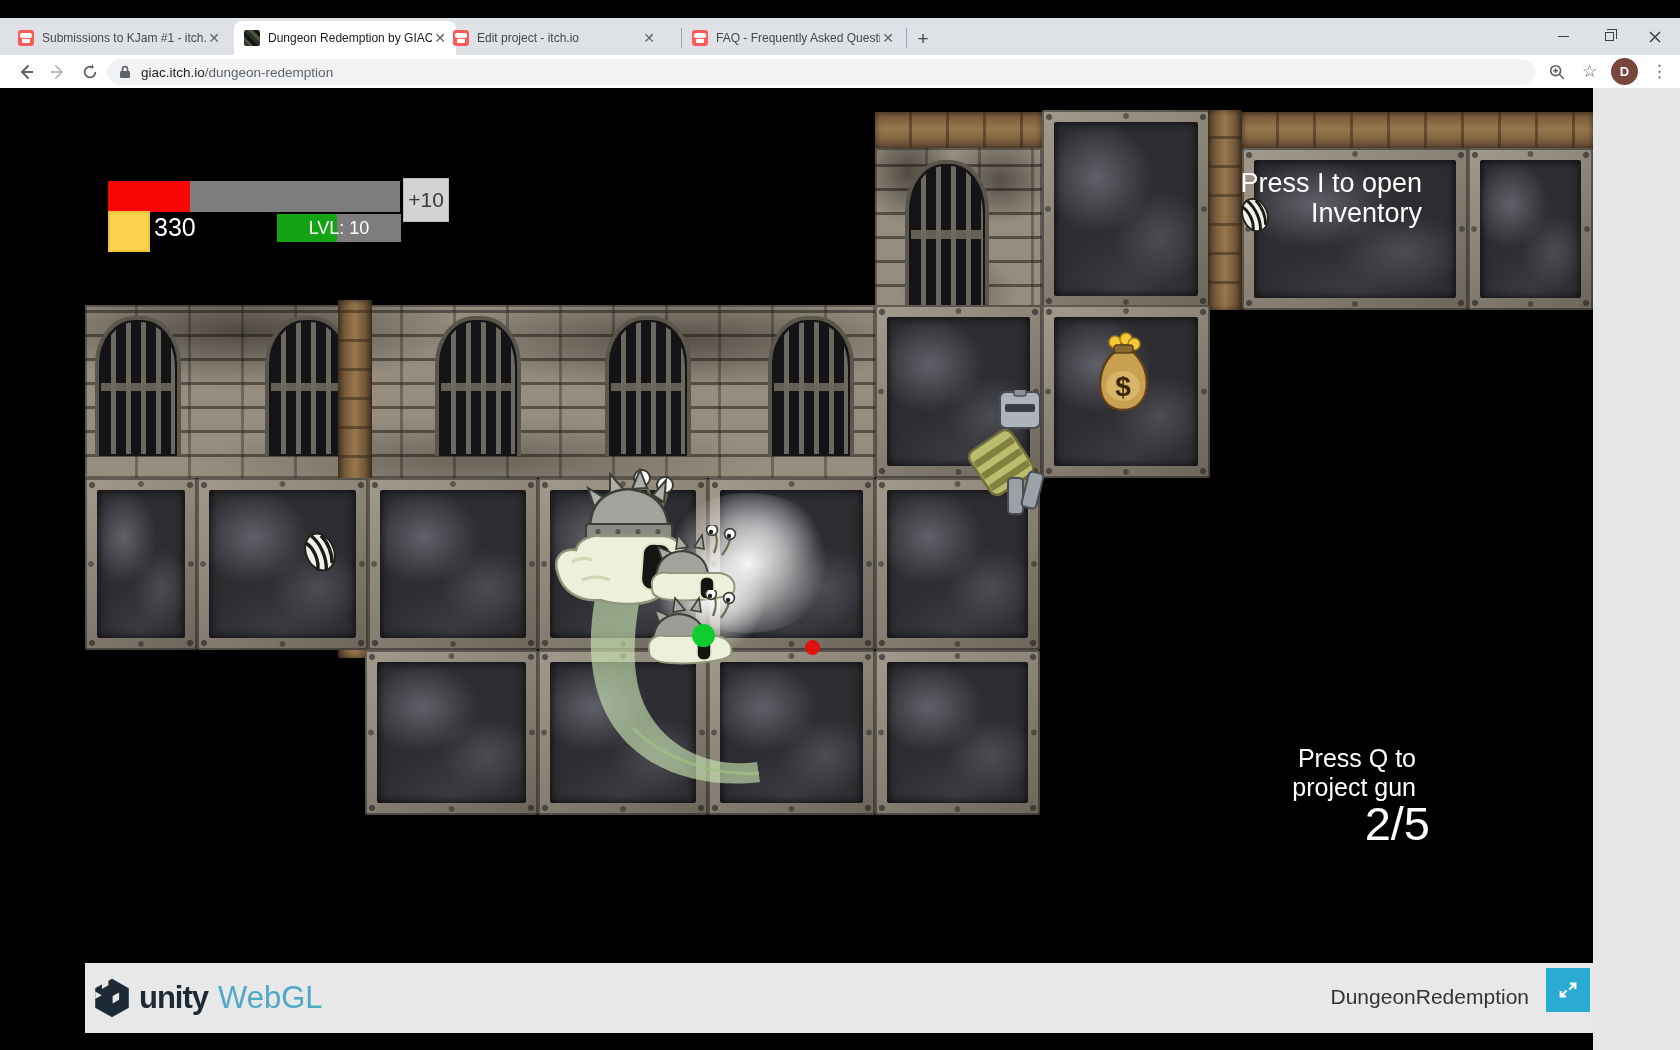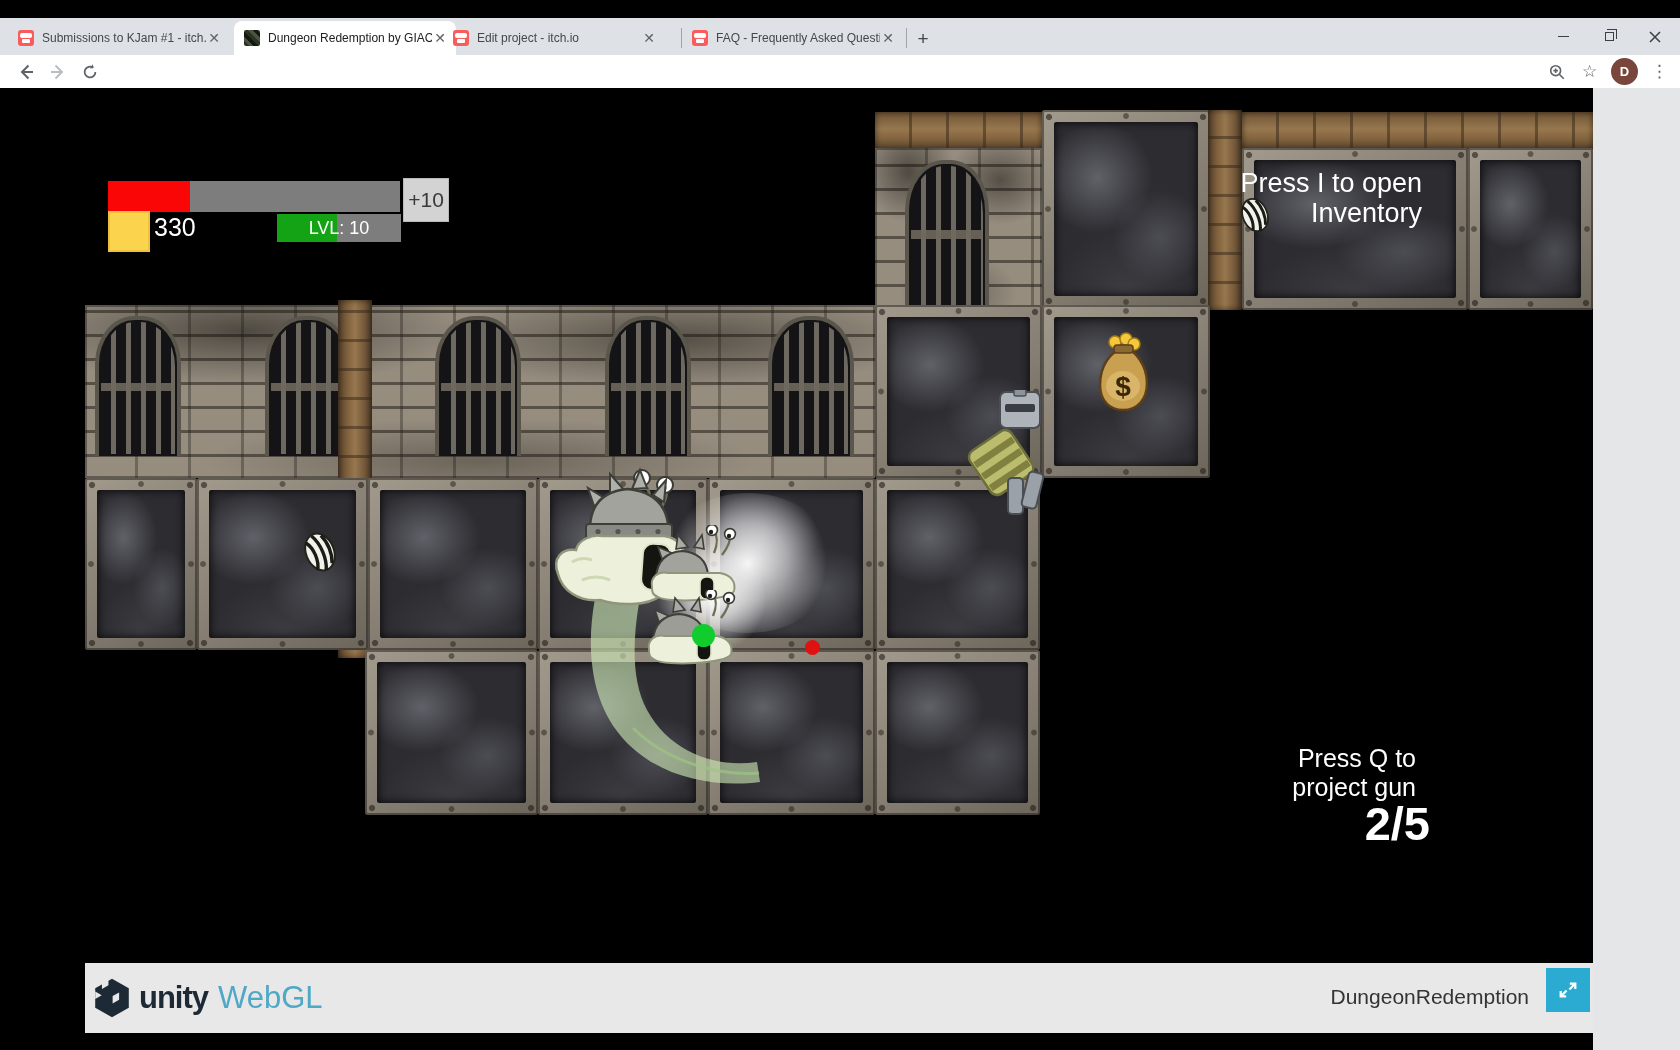--- a/index.html
+++ b/index.html
@@ -77,21 +77,21 @@
   #plus-btn{left:403px;top:90px;width:46px;height:44px;background:#d3d3d3;border:1px solid #b9b9b9;color:#3a3a3a;font-size:21px;display:flex;align-items:center;justify-content:center;}
   #coin{left:108px;top:123px;width:42px;height:41px;background:#fbd34c;box-shadow:inset 0 0 0 2px #eec23a;}
   #coin-count{left:154px;top:125px;color:#fff;font-size:25px;}
   #xp-track{left:277px;top:126px;width:124px;height:28px;background:#7d7d7d;padding-left:22px;}
   #xp-fill{left:0;top:0;width:60px;height:28px;background:#14a314;}
   #xp-label{left:0;top:0;width:124px;height:28px;color:#fff;font-size:18px;display:flex;align-items:center;justify-content:center;}
 
   .hint{color:#fff;text-align:right;margin-left:27px;}
   #inv-hint{right:256px;top:80px;font-size:27px;line-height:30px;}
   #gun-hint{right:262px;top:656px;font-size:25px;line-height:29px;}
-  #gun-count{right:248px;top:708px;font-size:47px;color:#fff;font-weight:bold;}
+  #gun-count{right:248px;top:708px;font-size:47px;color:#fff;}
 
   .glow{border-radius:50%;background:radial-gradient(circle, rgba(255,255,255,.95) 0%, rgba(255,255,255,.55) 35%, rgba(255,255,255,0) 70%);}
   .dot{border-radius:50%;}
 
   
   #ufooter{left:85px;top:875px;width:1508px;height:70px;background:#e8e8e8;display:flex;align-items:center;}
   #ubrand{display:flex;align-items:center;margin-left:6px;}
   #uname{font-size:31px;font-weight:bold;color:#1d2a35;letter-spacing:-1px;margin-left:6px;}
   #webgl{font-size:31px;color:#4fa9c6;margin-left:10px;}
   #gtitle{position:absolute;right:64px;top:22px;font-size:21px;color:#333;}
@@ -149,20 +149,27 @@
     <div class="navic abs" style="left:44px;">
       <svg width="20" height="20" viewBox="0 0 20 20">
           <path d="M7.5 3.5 L14 10 L7.5 16.5 M14 10 L3 10" stroke="#babec3" stroke-width="2" fill="none"></path>
         </svg>
     </div>
     <div class="navic abs" style="left:76px;">
       <svg width="18" height="18" viewBox="0 0 20 20">
           <path d="M16 10 A6 6 0 1 1 13.5 5.1" stroke="#5f6368" stroke-width="2" fill="none"></path>
           <path d="M13 1.5 L14 5.5 L10 6.2 Z" fill="#5f6368"></path>
         </svg>
+    </div>
+    <div id="omnibox" class="abs">
+      <svg width="12" height="14" viewBox="0 0 12 14">
+          <rect x="1" y="6" width="10" height="7" rx="1.2" fill="#5f6368"></rect>
+          <path d="M3.5 6 V4 a2.5 2.5 0 0 1 5 0 V6" stroke="#5f6368" stroke-width="1.6" fill="none"></path>
+        </svg>
+      <div id="urltext"><span class="dom">giac.itch.io</span><span class="pth">/dungeon-redemption</span></div>
     </div>
     <div class="navic abs" style="left:1543px;">
       <svg width="18" height="18" viewBox="0 0 20 20">
           <circle cx="8.5" cy="8.5" r="5.5" stroke="#5f6368" stroke-width="1.8" fill="none"></circle>
           <path d="M12.8 12.8 L17.5 17.5 M6 8.5 H11 M8.5 6 V11" stroke="#5f6368" stroke-width="1.8"></path>
         </svg>
     </div>
     <div class="navic star abs" style="left:1576px;">☆</div>
     <div id="avatar" class="abs">D</div>
     <div class="navic dots abs" style="left:1646px;">⋮</div>

